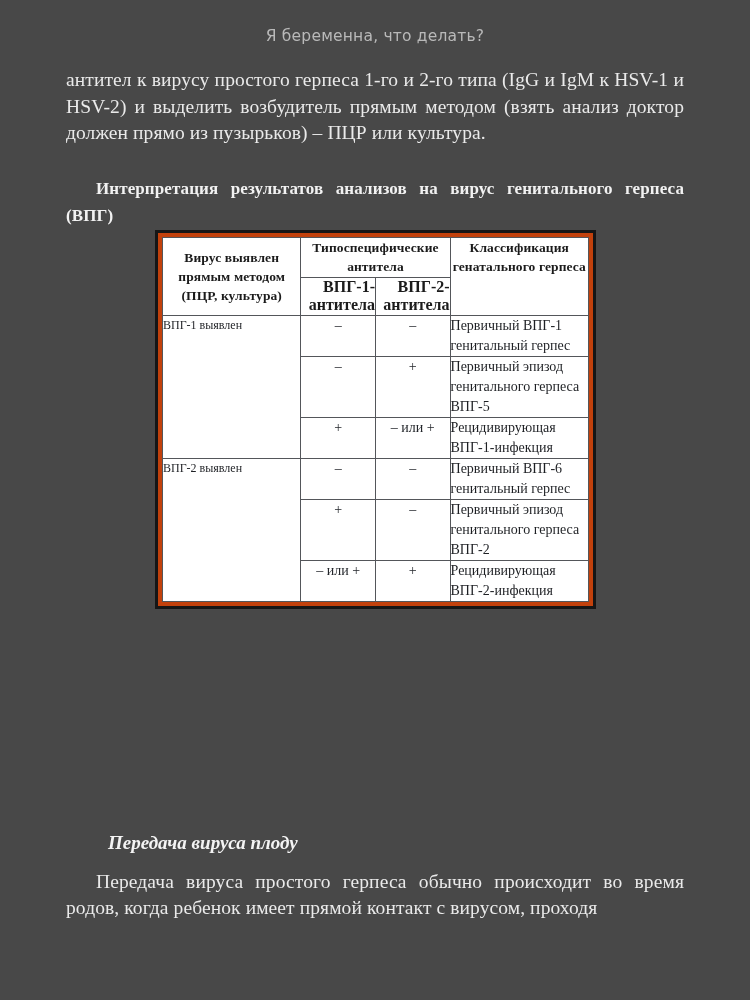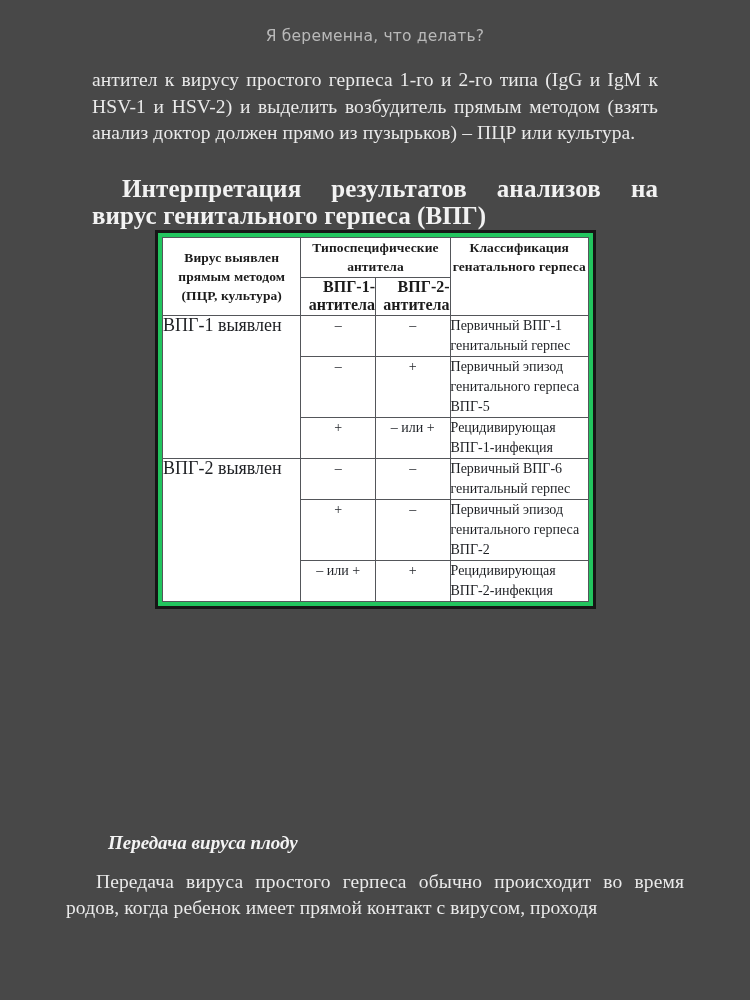--- a/index.html
+++ b/index.html
@@ -30,40 +30,40 @@
     font-size: 15.5px;
     color: #b9b9b9;
     letter-spacing: 0.2px;
     padding-top: 27px;
     font-family: "DejaVu Sans", sans-serif;
     font-weight: 400;
   }
 
   
   .content {
-    padding: 0 92px;
+    padding: 0 66px;
     margin-top: 22px;
   }
 
   p.body-par {
     margin: 0;
     font-size: 19.5px;
     line-height: 26.5px;
     text-align: justify;
     color: #eaeaea;
     letter-spacing: 0.1px;
   }
 
   p.body-par.indent {
     text-indent: 30px;
   }
 
   .subhead {
     margin: 28px 0 16px 0;
-    font-size: 25px;
+    font-size: 17px;
     line-height: 27px;
     font-weight: bold;
     text-align: justify;
     text-indent: 30px;
     color: #f2f2f2;
     letter-spacing: 0.1px;
   }
 
   .subhead-italic {
     margin: 12px;
@@ -77,21 +77,21 @@
 
   
   .table-wrap {
     position: absolute;
     left: 155px;
     top: 230px;
     width: 441px;
   }
 
   .table-frame {
-    background: #22c55e;
+    background: #c2410c;
     border: 3px solid #161616;
     padding: 4px;
     box-sizing: border-box;
   }
 
   table.htable {
     border-collapse: collapse;
     width: 100%;
     table-layout: fixed;
     background: #ffffff;
@@ -130,21 +130,21 @@
   td.sign {
     text-align: center;
     font-size: 14px;
     line-height: 19px;
     padding: 12px 4px 4px 4px;
     font-weight: normal;
     color: #23262b;
   }
 
   td.firstcol {
-    font-size: 18px;
+    font-size: 12px;
     line-height: 19px;
     padding: 12px 6px 6px 10px;
     text-align: left;
     color: #1e2024;
   }
 
   td.classif {
     font-size: 14px;
     line-height: 20px;
     padding: 11px 8px 8px 11px;

